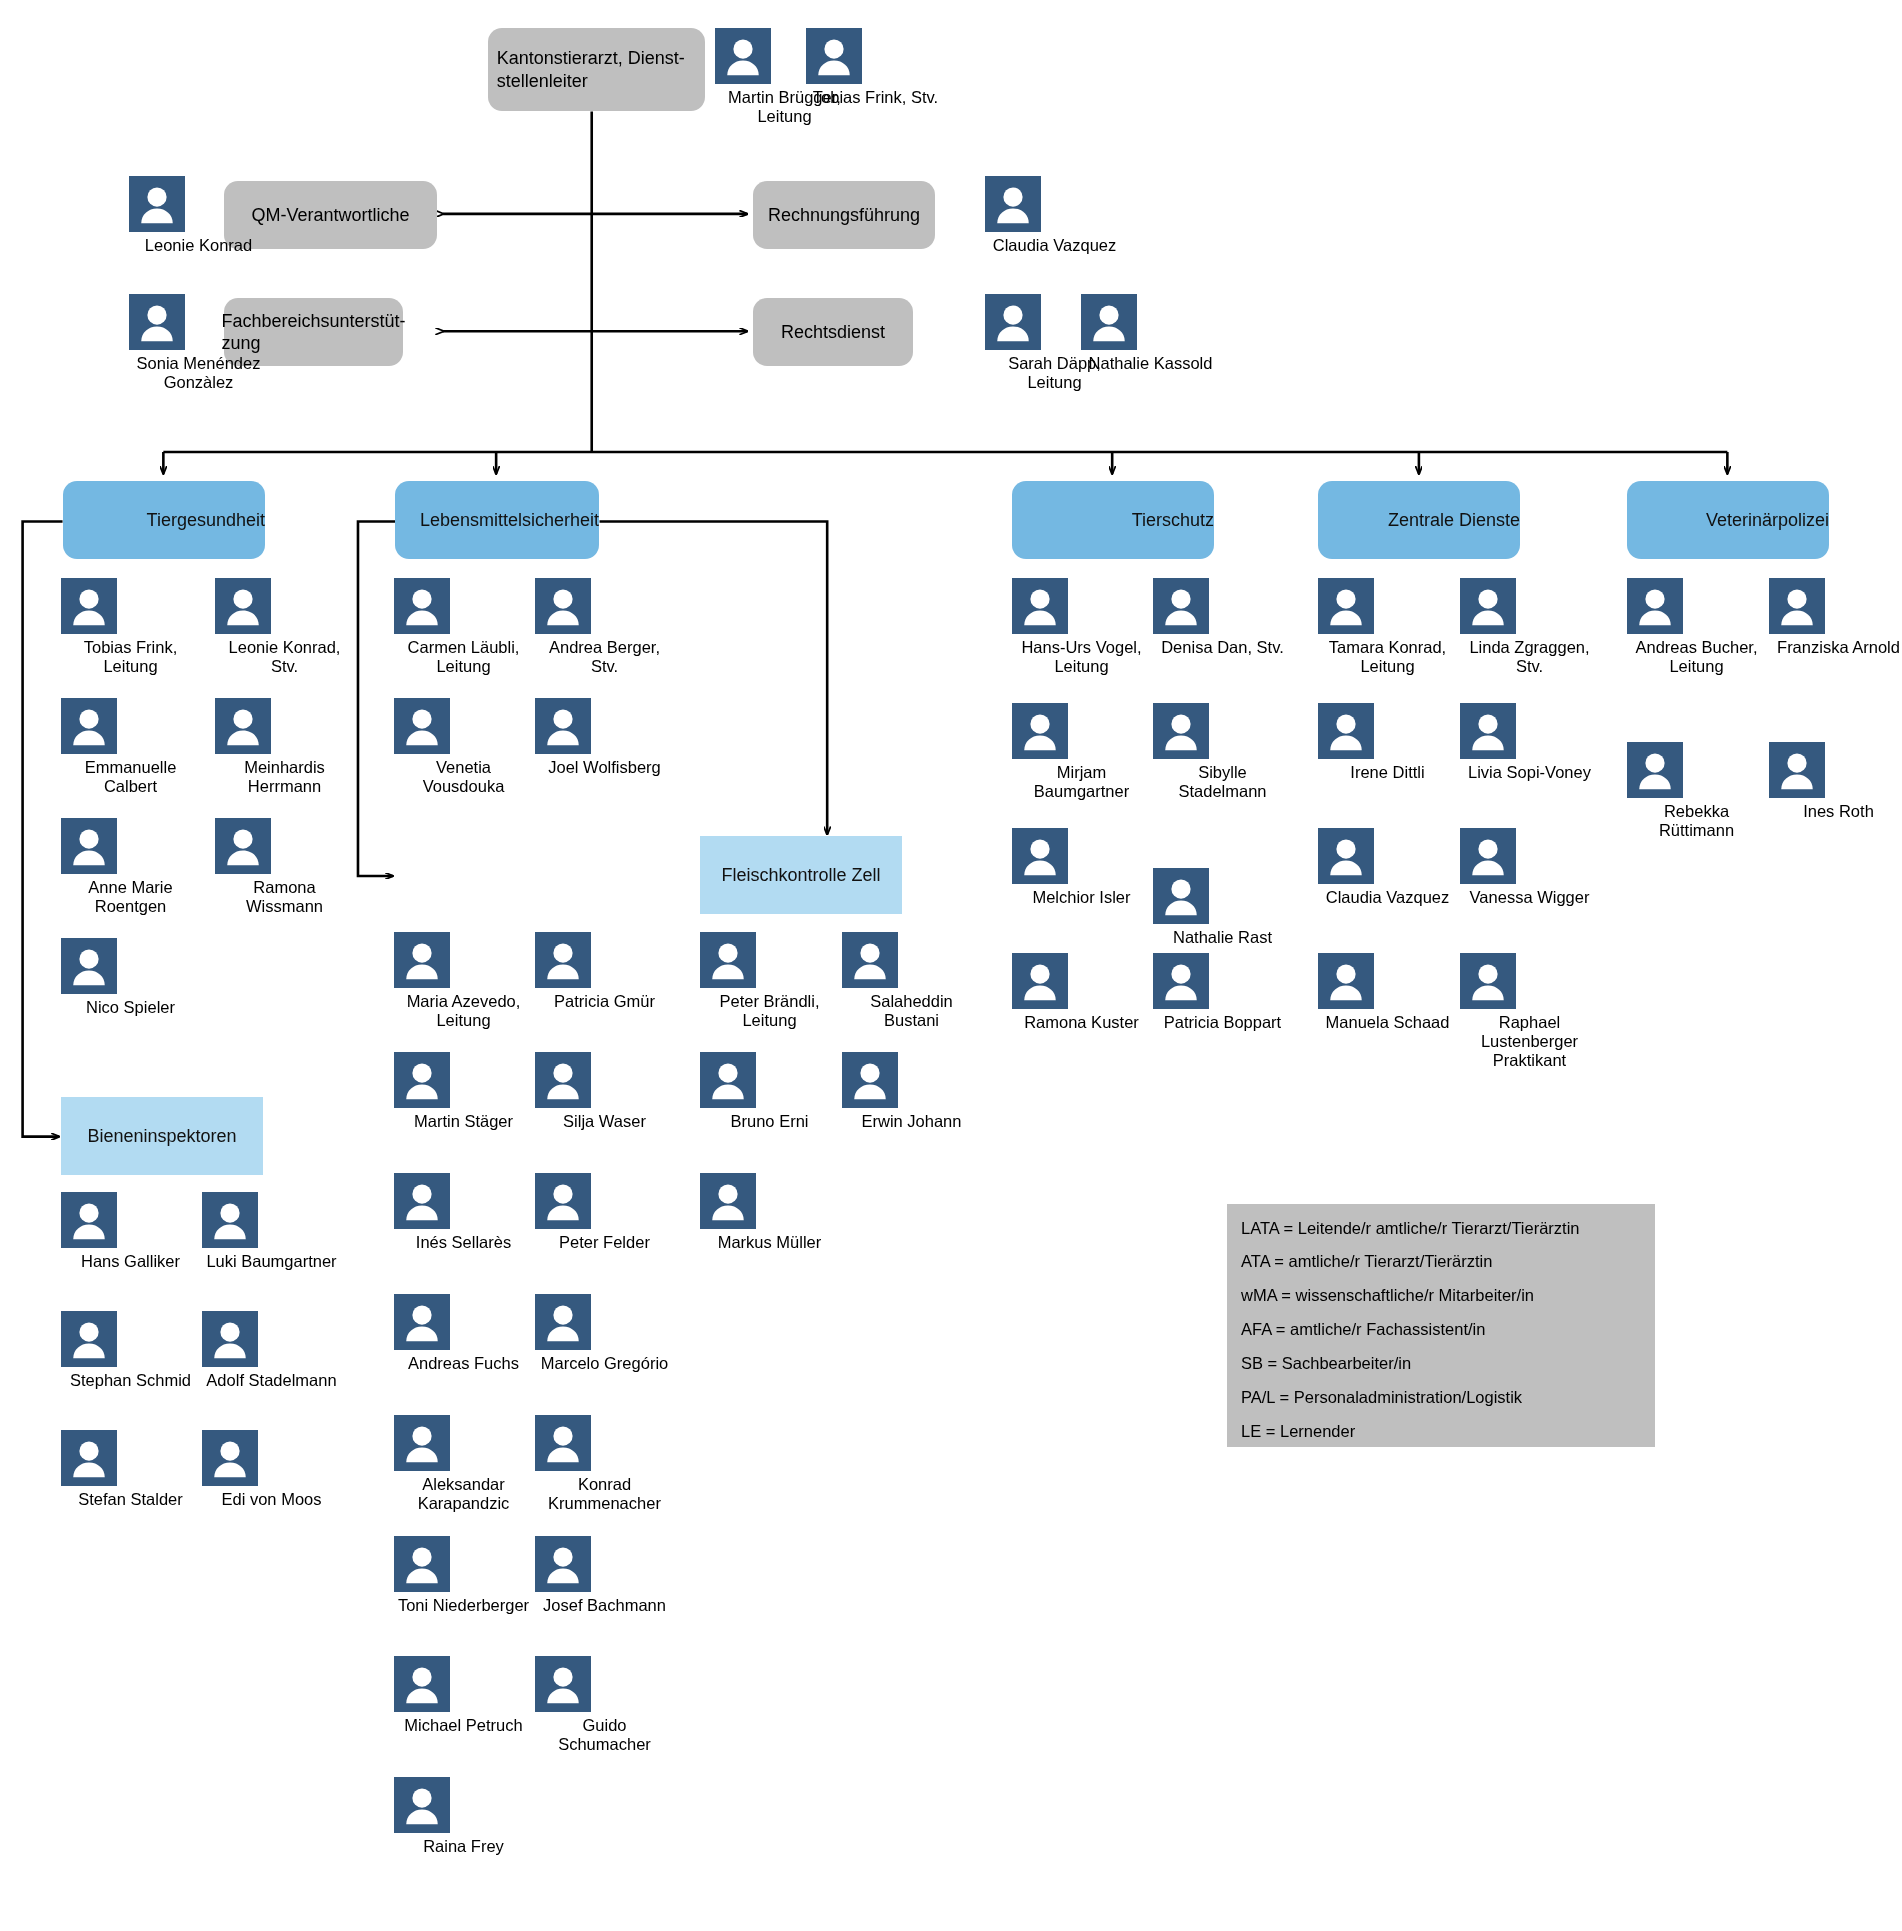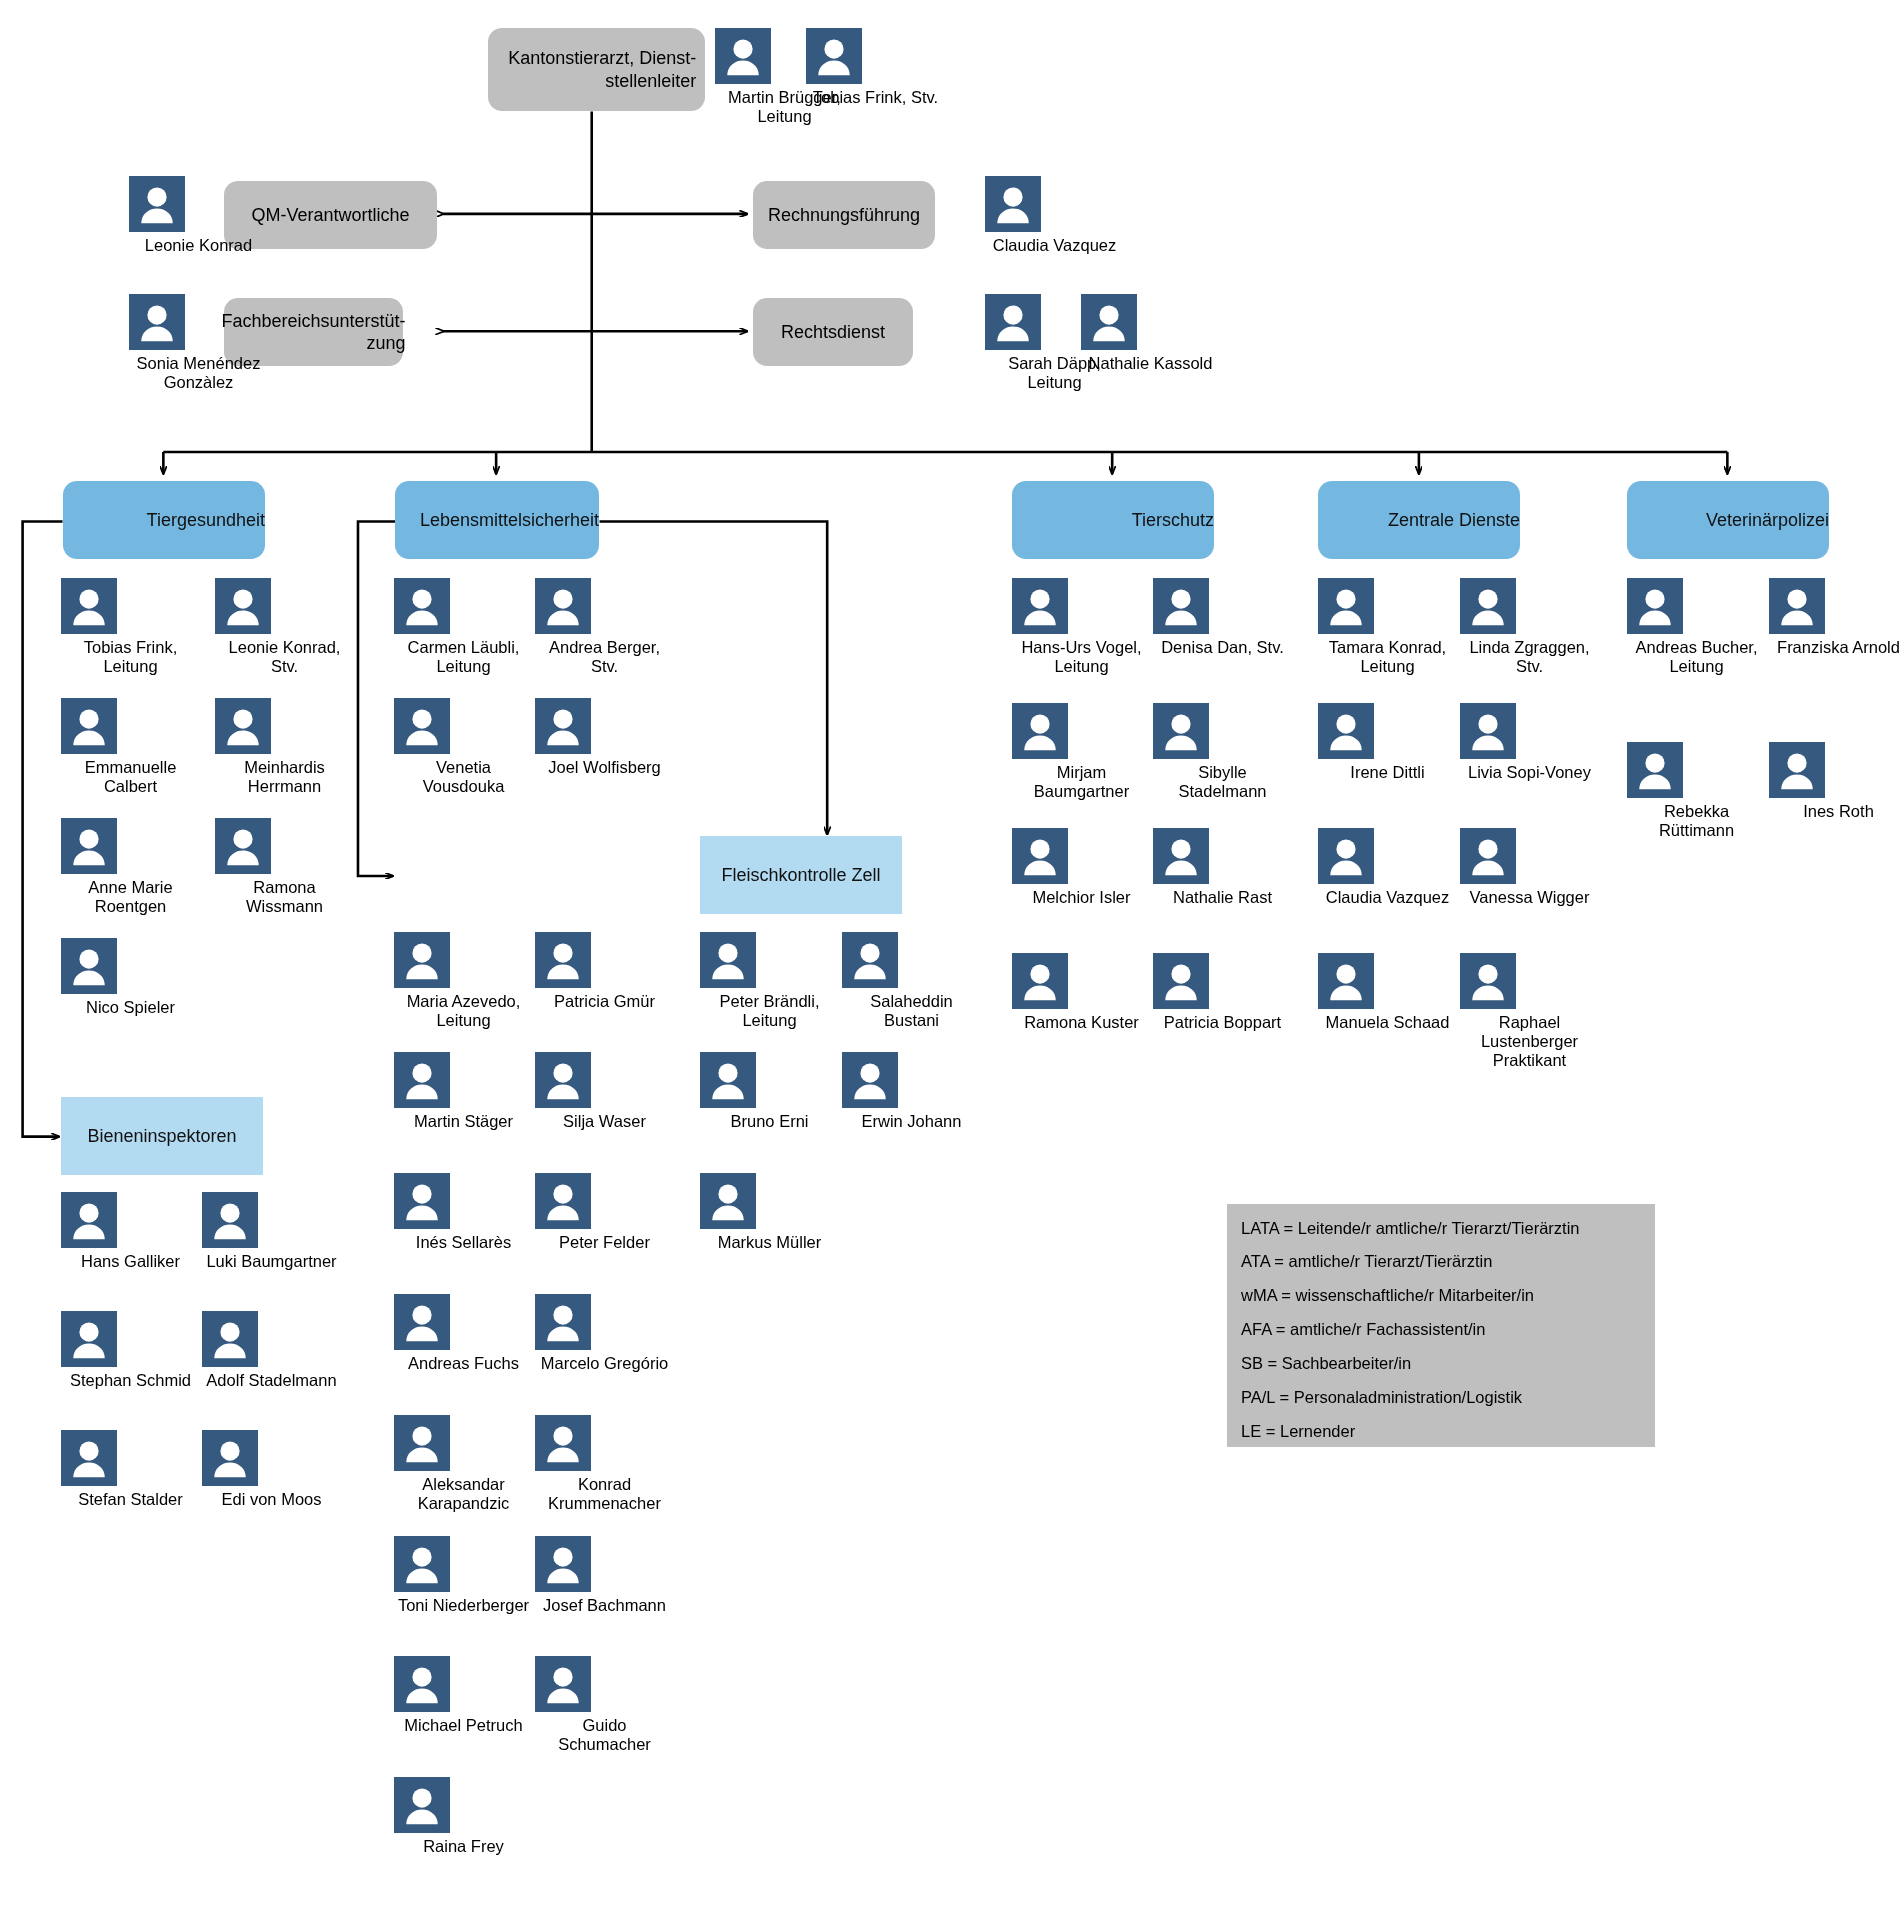--- a/index.html
+++ b/index.html
@@ -2,21 +2,21 @@
 <html style="font-size:14px"><head>
 <meta charset="utf-8">
 <style>
   html,body{margin:0;padding:0;background:#fff;}
   body{font-family:"Liberation Sans",sans-serif;color:#000;}
   #page{position:relative;width:1902px;height:1931px;overflow:hidden;background:#fff;}
 
   
   .greybox{
     position:absolute;background:#bfbfbf;border-radius:14px;
-    display:flex;align-items:center;justify-content:center;text-align:right;
+    display:flex;align-items:center;justify-content:center;text-align:left;
     font-size:18px;line-height:1.25;color:#000;padding:3.5px 8.7px;box-sizing:border-box;
   }
   
   .deptbox{
     position:absolute;background:#74b8e2;border-radius:14px;
     display:flex;align-items:center;justify-content:flex-end;text-align:center;
     font-size:18px;line-height:1.25;color:#111;box-sizing:border-box;
   }
   
   .subbox{
@@ -852,21 +852,21 @@
           <span class="avatar">
             <svg width="56" height="56" viewBox="0 0 64 64">
               <rect width="64" height="64" fill="#35597f"></rect>
               <circle cx="32" cy="24" r="11" fill="#fff"></circle>
               <path d="M14 54c0-10 8-17 18-17s18 7 18 17z" fill="#fff"></path>
             </svg>
           </span>
         </div>
         <div class="pname">Melchior Isler</div>
       </div>
-      <div class="person" style="left: 1153px; top: 828px;">
+      <div class="person" style="left: 1153px; top: 868px;">
         <div class="pic-row">
           <span class="tagbox tag-wMA">
             <span>wMA</span>
           </span>
           <span class="avatar">
             <svg width="56" height="56" viewBox="0 0 64 64">
               <rect width="64" height="64" fill="#35597f"></rect>
               <circle cx="32" cy="24" r="11" fill="#fff"></circle>
               <path d="M14 54c0-10 8-17 18-17s18 7 18 17z" fill="#fff"></path>
             </svg>

